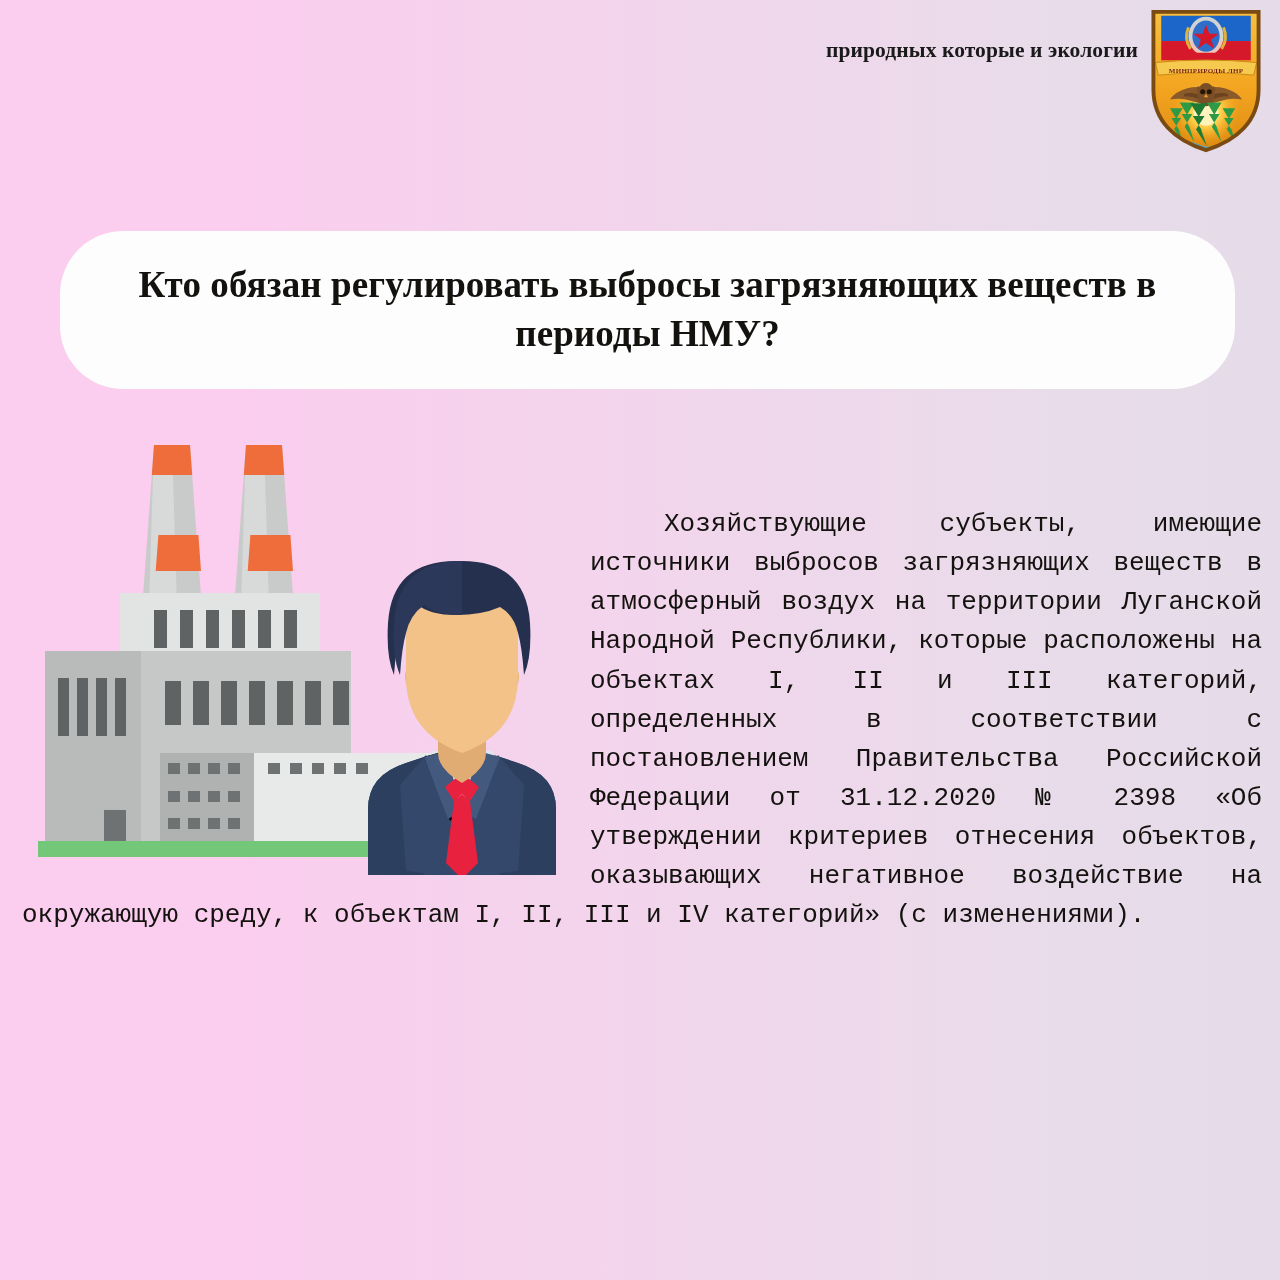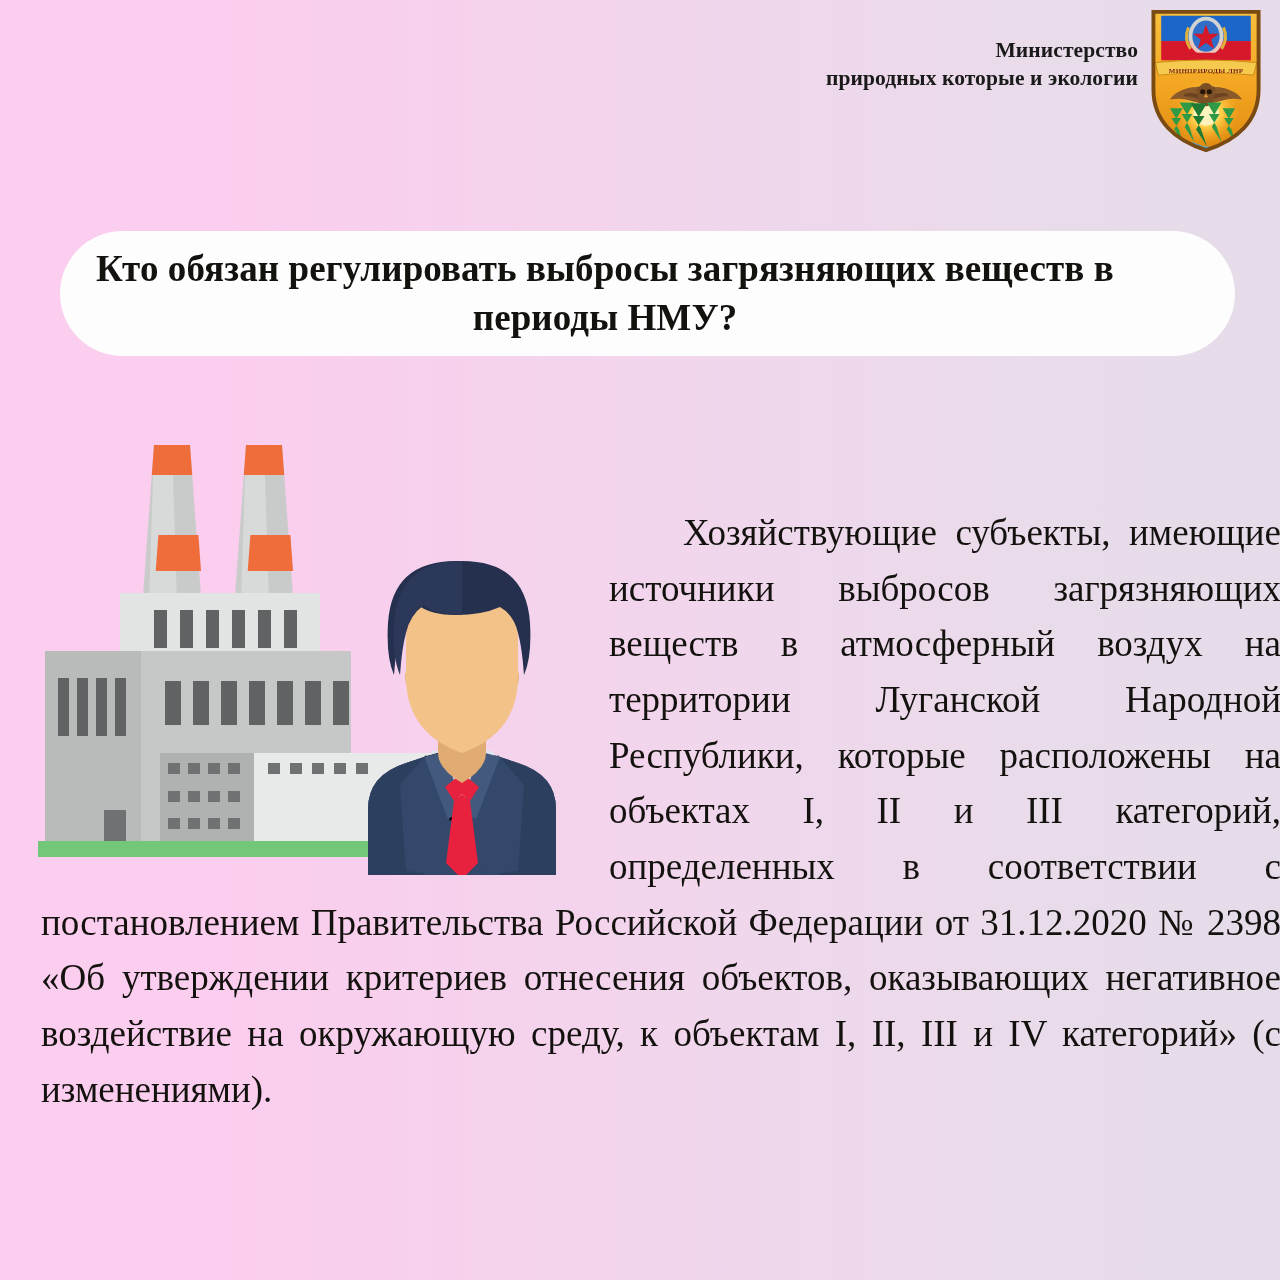--- a/index.html
+++ b/index.html
@@ -49,26 +49,26 @@
     flex: 0 0 auto;
     margin-top: -28px;
   }
 
   
   #title-card {
     position: absolute;
     left: 60px;
     top: 231px;
     width: 1175px;
-    height: 125px;
+    height: 158px;
     background: #fdfdfd;
     border-radius: 63px;
     display: flex;
     align-items: center;
-    justify-content: flex-start;
+    justify-content: center;
   }
   #title-text {
     width: 1090px;
     text-align: center;
     font-family: "Liberation Serif", "DejaVu Serif", serif;
     font-weight: bold;
     font-size: 37px;
     line-height: 1.32;
     color: #14120f;
     letter-spacing: 0.1px;
@@ -82,28 +82,27 @@
     width: 560px;
     height: 450px;
   }
 
   
   #body-copy {
     position: absolute;
     left: 22px;
     top: 505px;
     width: 1240px;
-    font-family: Liberation Serif, serif;
-    font-size: 37px;
+    font-family: Liberation Mono, monospace;
+    font-size: 26px;
     line-height: 1.505;
     color: #14120f;
     text-align: justify;
     text-align-last: left;
     hyphens: none;
-    margin-left: 19px;
   }
   #body-copy .float-block {
     float: left;
     width: 568px;
     height: 368px;
     shape-outside: content-box;
   }
   #body-copy p {
     margin: 0;
     text-indent: 74px;
@@ -116,21 +115,20 @@
   }
 </style>
 </head>
 <body>
 
 <div id="poster">
 
   <div id="header">
 
     <div id="ministry-name">
-      <div>Министерство</div>
       <div>природных которые и экологии</div>
     </div>
 
     <svg id="emblem" viewBox="0 0 120 152">
       <defs>
         <clipPath id="shieldClip">
           <path d="M6 6 H114 V86 C114 118 92 138 60 148 C28 138 6 118 6 86 Z"></path>
         </clipPath>
         <linearGradient id="goldGrad" x1="0" y1="0" x2="0" y2="1">
           <stop offset="0%" stop-color="#f7bf3c"></stop>

